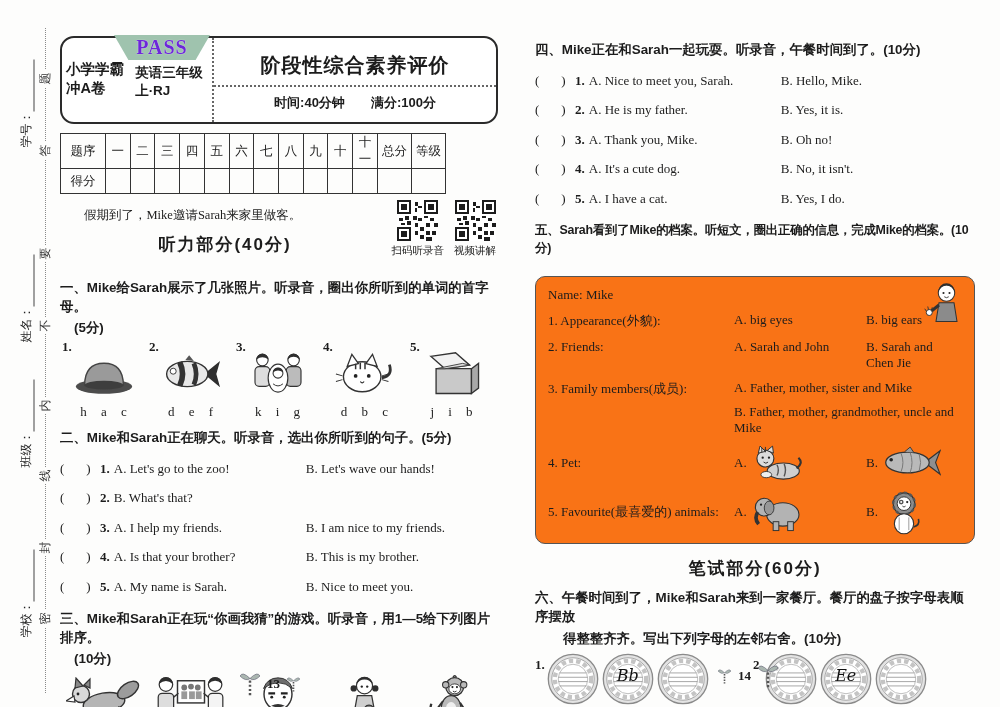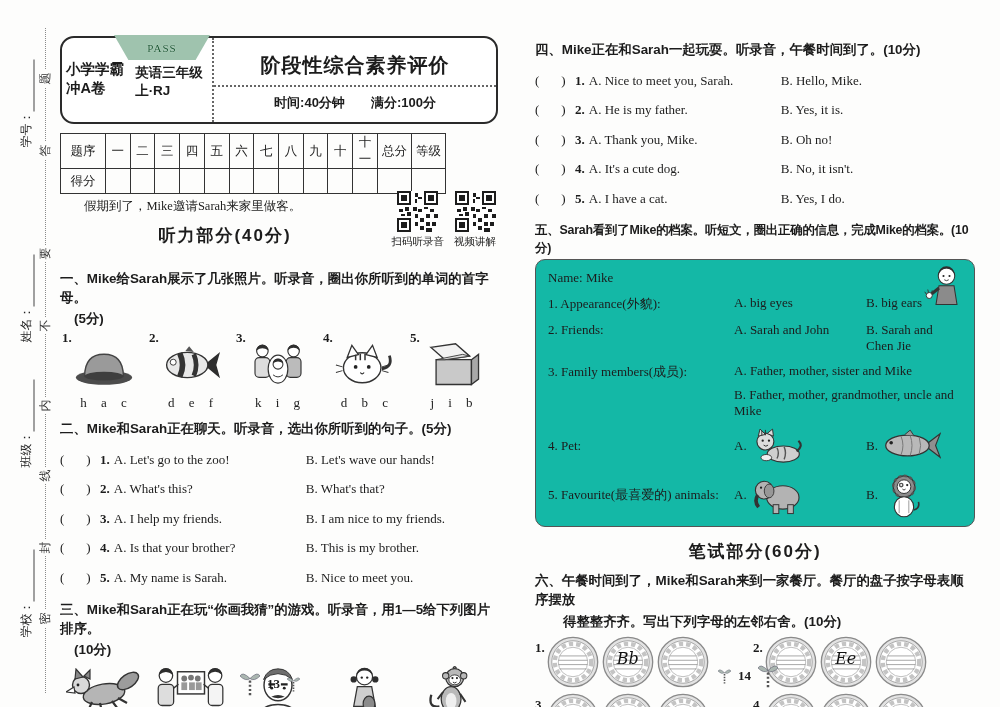--- a/index.html
+++ b/index.html
@@ -17,37 +17,37 @@
     font-size:12px;color:#222;white-space:nowrap;}
   .mfield .blank{display:inline-block;width:52px;border-bottom:1px solid #444;height:12px;vertical-align:bottom;}
   
   .page{position:absolute;top:36px;}
   .page-left{left:60px;width:438px;}
   .page-right{left:535px;width:440px;top:40px;}
   
   .hdr{position:relative;border:2.5px solid #2a2a2a;border-radius:14px;height:84px;display:flex;background:#fff;}
   .pass-tab{position:absolute;top:-3px;left:52px;width:96px;height:25px;background:#9fc3ae;
     clip-path:polygon(0 0,100% 0,85% 100%,15% 100%);display:flex;align-items:center;justify-content:center;}
-  .pass-txt{font-family:"Liberation Serif",serif;font-weight:normal;font-size:11px;letter-spacing:1px;color:#14532d;
+  .pass-txt{font-family:"Liberation Serif",serif;font-weight:bold;font-size:20px;letter-spacing:1px;color:#6d28d9;
     text-shadow:0 0 1px #fff;}
   .hdr-left{width:152px;border-right:2px dotted #666;display:flex;flex-direction:row;justify-content:flex-end;
     align-items:center;padding:6px 4px 9px;box-sizing:border-box;}
   .hdr-series{font-weight:bold;font-size:14.5px;}
   .hdr-grade{font-weight:bold;font-size:13.5px;margin-top:7px;}
   .hdr-right{flex:1;display:flex;flex-direction:column;justify-content:center;}
   .hdr-title{font-weight:bold;font-size:20px;text-align:center;letter-spacing:1px;padding:8px 0 6px;
     border-bottom:2px dotted #666;}
   .hdr-sub{display:flex;justify-content:center;gap:26px;font-weight:bold;font-size:13px;padding:7px 0 4px;}
   
   table.score{border-collapse:collapse;margin-top:9px;width:386px;table-layout:fixed;}
   table.score td{border:1.5px solid #333;height:24px;text-align:center;font-size:12.5px;padding:0;}
   td.lblcol{width:44px;}
   td.sum{width:33px;}td.grade{width:33px;}
   
-  .intro{position:relative;height:66px;margin-top:1px;}
+  .intro{position:relative;height:66px;margin-top:10px;}
   .scenario{font-family:"Liberation Serif",serif;font-size:12.5px;padding-left:24px;padding-top:3px;}
   .listen-head{width:330px;text-align:center;font-weight:bold;font-size:17px;letter-spacing:2px;margin-top:9px;}
   .qrs{position:absolute;right:2px;top:-4px;display:flex;gap:10px;}
   .qrbox{display:flex;flex-direction:column;align-items:center;}
   .qrbox svg{width:41px;height:41px;}
   .qrlabel{font-family:"Liberation Serif",serif;font-size:10.5px;margin-top:3px;white-space:nowrap;}
   
   .sec-title{font-weight:bold;font-size:13.4px;line-height:1.45;margin-top:8px;}
   .sec-title.small{font-size:12.4px;letter-spacing:-0.2px;}
   .sec-score{font-weight:bold;font-size:13.4px;margin:2px 0 2px 14px;}
@@ -63,22 +63,22 @@
   .slot{display:inline-block;width:40px;}
   .slot .gap{display:inline-block;width:22px;}
   .opt-num{font-weight:bold;margin-right:4px;}
   .optA{width:192px;}
   .optB{flex:1;}
   
   .order-row{display:flex;margin-top:6px;}
   .order-item{width:87px;text-align:center;}
   .order-item svg{height:54px;}
   
-  .profile{position:relative;border:1.5px solid #555;border-radius:10px;margin-top:1px;
-    padding:10px 12px 8px;font-family:"Liberation Serif",serif;font-size:13px;background:#14b8a6;}
+  .profile{position:relative;border:1.5px solid #555;border-radius:10px;margin-top:18px;
+    padding:10px 12px 8px;font-family:"Liberation Serif",serif;font-size:13px;background:#f97316;}
   .profile .boy{position:absolute;top:4px;right:8px;}
   .prow{display:flex;margin-top:9px;align-items:flex-start;}
   .plabel{width:186px;flex:none;}
   .pa{width:132px;flex:none;}
   .pb{flex:1;}
   .pstack .pa,.pstack .pb{width:auto;}
   .pstack{flex:1;}
   .pstack .pb{margin-top:8px;}
   .pimg-row{align-items:center;}
   .pimg-row .pa,.pimg-row .pb{display:flex;align-items:center;gap:5px;}
@@ -443,21 +443,20 @@
   <div>
     <div class="opt-row">
       <span class="slot"><span>(</span><span class="gap"></span><span>)</span></span>
       <span class="opt-num">1.</span>
       <span class="optA">A. Let's go to the zoo!</span>
       <span class="optB">B. Let's wave our hands!</span>
     </div>
     <div class="opt-row">
       <span class="slot"><span>(</span><span class="gap"></span><span>)</span></span>
       <span class="opt-num">2.</span>
-      <span class="optA">A. What's this?</span>
       <span class="optB">B. What's that?</span>
     </div>
     <div class="opt-row">
       <span class="slot"><span>(</span><span class="gap"></span><span>)</span></span>
       <span class="opt-num">3.</span>
       <span class="optA">A. I help my friends.</span>
       <span class="optB">B. I am nice to my friends.</span>
     </div>
     <div class="opt-row">
       <span class="slot"><span>(</span><span class="gap"></span><span>)</span></span>

